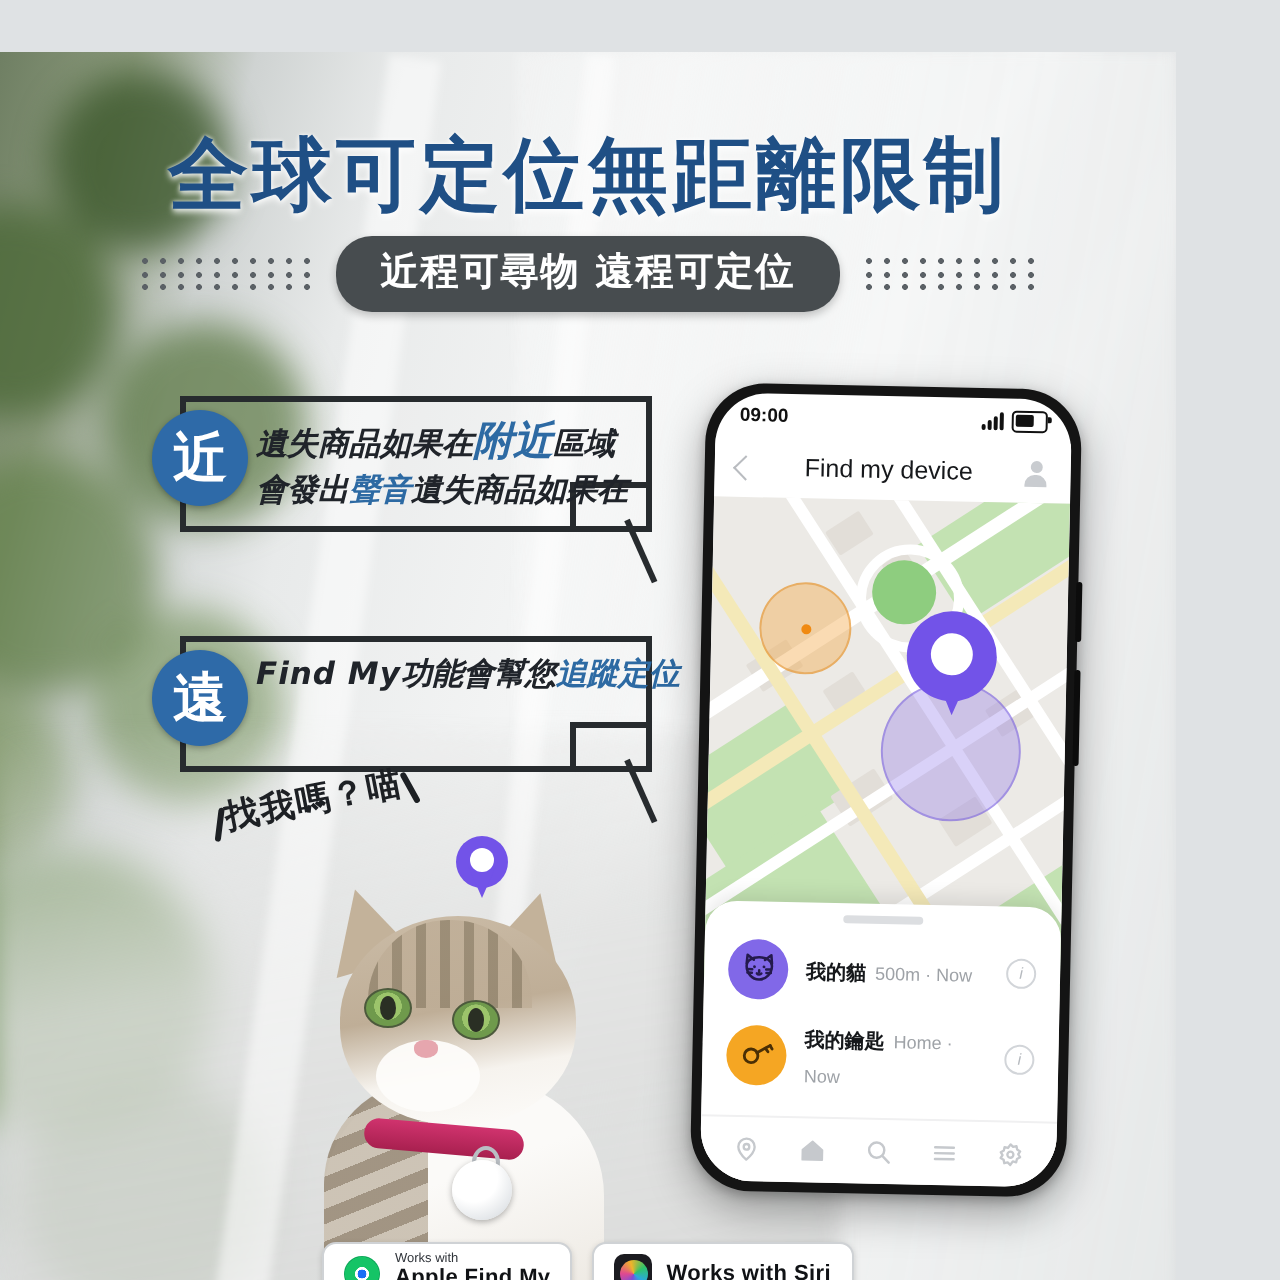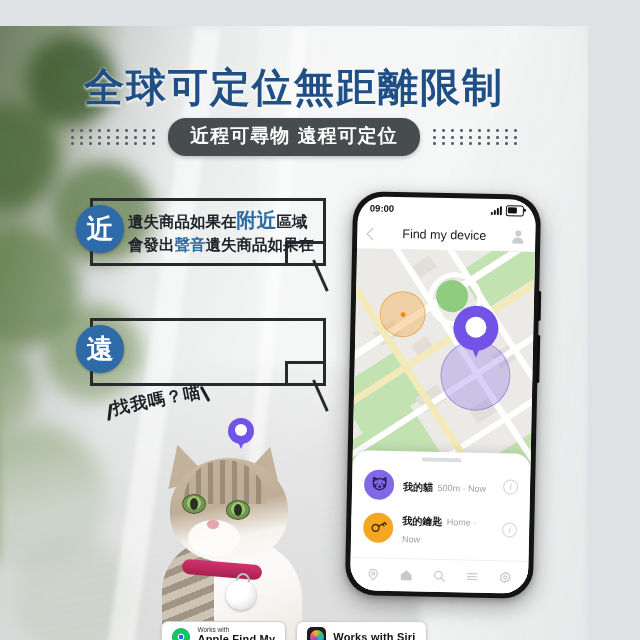--- a/index.html
+++ b/index.html
@@ -60,21 +60,21 @@
   .co-box{position:absolute;border:3px solid #272b2e;background:rgba(255,255,255,0.05);}
   .co-box .notch{position:absolute;right:-3px;bottom:-3px;width:38px;height:22px;
     background:transparent;border-left:3px solid #272b2e;border-top:3px solid #272b2e;}
   .co-tail{position:absolute;width:3px;height:34px;background:#272b2e;
     transform-origin:top center;transform:rotate(-24deg);}
   .co-badge{position:absolute;width:48px;height:48px;border-radius:50%;
     background:#2e6aa8;color:#fff;display:flex;align-items:center;justify-content:center;
     font-family:"DejaVu Sans","Liberation Sans",sans-serif;
     font-size:27px;font-weight:bold;box-shadow:0 1px 3px rgba(0,0,0,.3);z-index:3;}
   .co-text{position:absolute;font-family:"DejaVu Sans","Liberation Sans",sans-serif;
-    font-size:15.5px;font-weight:bold;color:#20242a;line-height:1.42;white-space:nowrap;}
+    font-size:15.5px;font-weight:bold;color:#20242a;line-height:1.42;white-space:nowrap;font-style:italic;}
   .co-text .hi{color:#2d6aa3;}
   .co-text .big{font-size:20px;color:#2d6aa3;}
   .co-text .fm{letter-spacing:.5px;}
 
   
   .hand{position:absolute;left:110px;top:372px;display:flex;align-items:flex-end;gap:2px;
     transform:rotate(-11deg);transform-origin:left bottom;}
   .hand .stroke{display:block;width:3px;height:17px;background:#1d2024;border-radius:2px;}
   .hand .s-l{transform:rotate(18deg);}
   .hand .s-r{transform:rotate(-18deg);}
@@ -232,20 +232,21 @@
     </div>
   </div>
 
   <div class="callout" style="left:76px;top:292px;">
     <div class="co-box" style="left:14px;top:0;width:230px;height:62px;">
       <div class="notch"></div>
     </div>
     <div class="co-tail" style="left:236px;top:62px;"></div>
     <div class="co-badge" style="left:0;top:7px;">遠</div>
     <div class="co-text" style="left:52px;top:8px;">
+      <div><span class="fm">Find My</span><span>功能會幫您</span><span class="hi">追蹤定位</span></div>
     </div>
   </div>
 
   <div class="hand">
     <span class="stroke s-l"></span>
     <span class="txt">找我嗎？喵</span>
     <span class="stroke s-r"></span>
   </div>
 
   <div class="cat-wrap">

